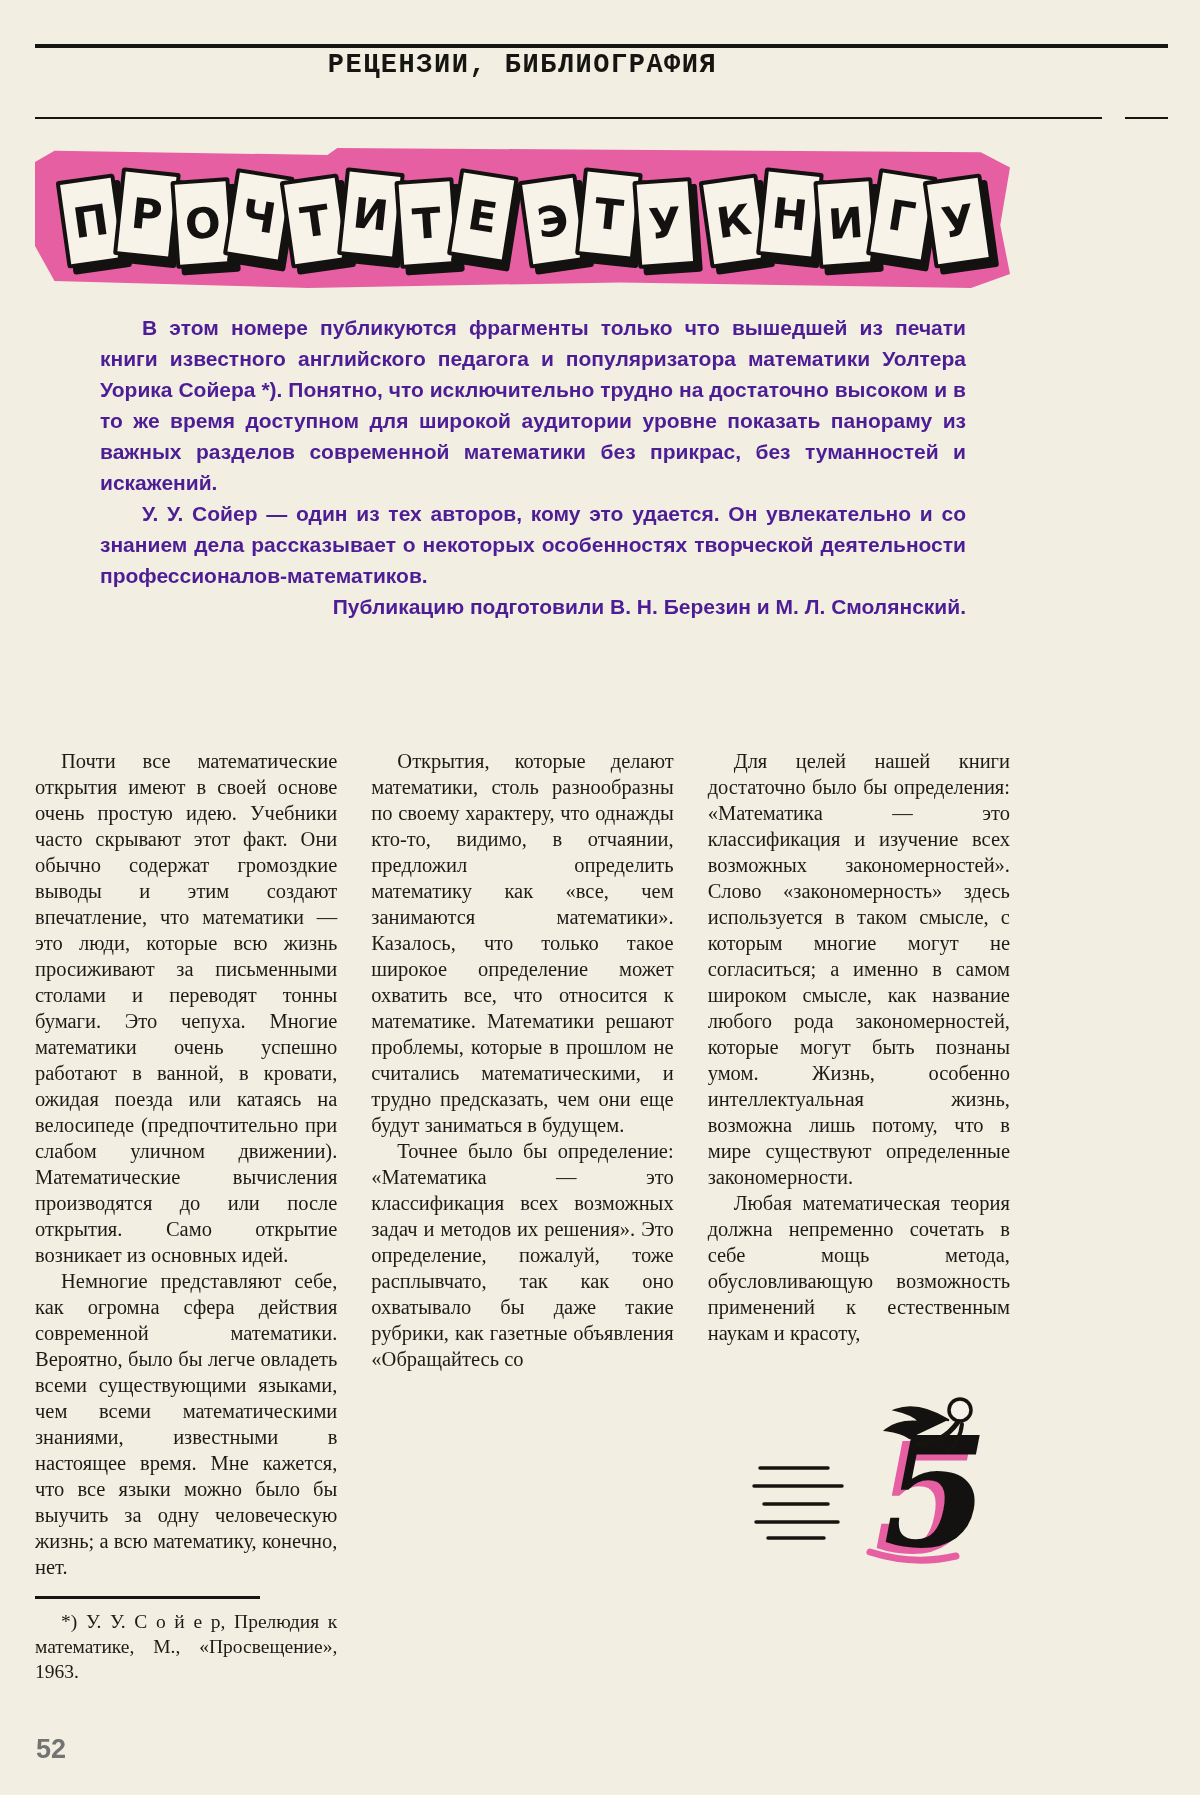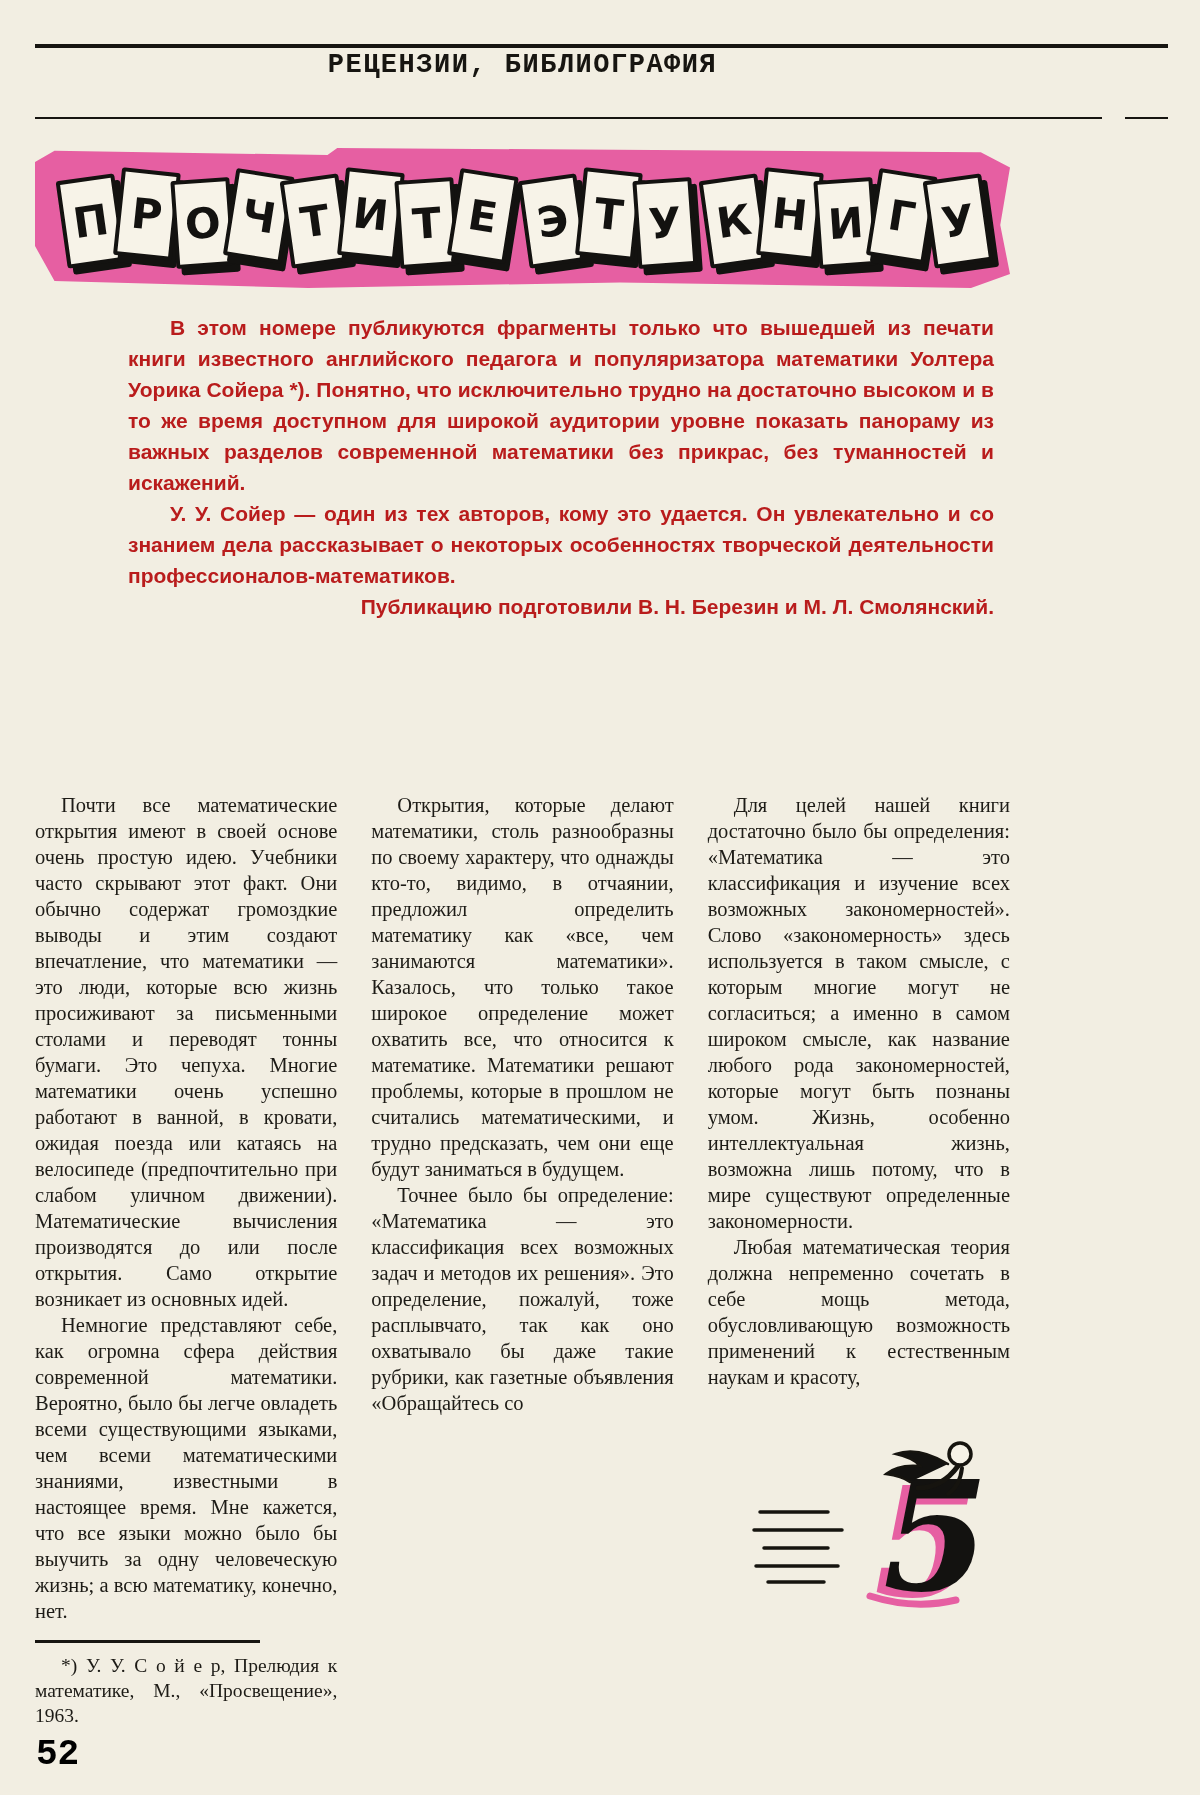--- a/index.html
+++ b/index.html
@@ -39,41 +39,41 @@
   }
   .banner-word .tile:nth-child(4n+1){transform:rotate(-8deg) translateY(3px);}
   .banner-word .tile:nth-child(4n+2){transform:rotate(6deg) translateY(-4px);}
   .banner-word .tile:nth-child(4n+3){transform:rotate(-4deg) translateY(5px);}
   .banner-word .tile:nth-child(4n){transform:rotate(9deg) translateY(-2px);}
   
   .intro{
     position:absolute;top:312px;left:100px;width:866px;
     font-family:"Liberation Sans", sans-serif;
     font-weight:bold;font-size:21px;line-height:31px;
-    text-align:justify;color:#b91c1c;margin-left:28px;
+    text-align:justify;color:#4c1d95;
   }
   .intro p{margin:0;text-indent:42px;}
   .intro p.signoff{text-align:right;}
   
   .columns{
     position:absolute;top:748px;left:35px;width:975px;
     display:flex;gap:34px;
   }
-  .col{flex:1 1 0;font-size:20.5px;line-height:26px;text-align:justify;margin-top:44px;}
+  .col{flex:1 1 0;font-size:20.5px;line-height:26px;text-align:justify;}
   .col p{margin:0;text-indent:26px;}
   .col p.continuation{text-indent:0;}
   .footnote-rule{width:225px;height:3px;background:#171511;margin:16px 0 10px 0;}
   .footnote{font-size:19.5px;line-height:25px;}
   .footnote p{margin:0;text-indent:26px;}
   .illus{margin-top:22px;text-align:center;}
   .illus-right{margin-top:30px;text-align:right;padding-right:6px;}
   
   .page-number{
     position:absolute;left:36px;top:1734px;
-    font-family:Liberation Mono, monospace;font-weight:bold;font-size:36px;color:#000000;
+    font-family:Liberation Sans, sans-serif;font-weight:bold;font-size:27px;color:#737373;
   }
 </style>
 </head>
 <body>
 
 <div class="rule-top"></div>
 <div class="section-header">РЕЦЕНЗИИ, БИБЛИОГРАФИЯ</div>
 <div class="rule-under"></div>
 
 <div class="banner">

